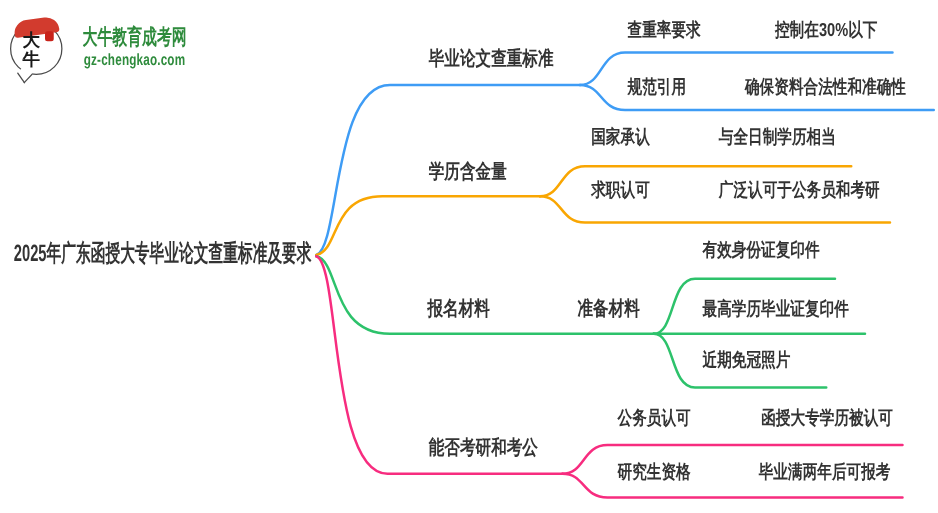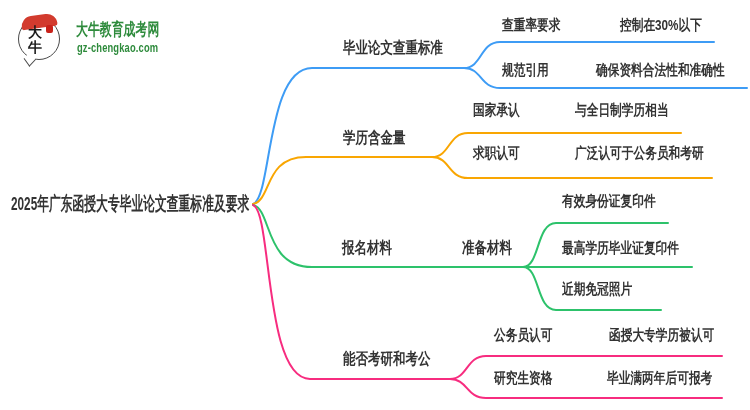--- a/index.html
+++ b/index.html
@@ -8,21 +8,21 @@
     font-family:"Liberation Sans", sans-serif;overflow:hidden;
   }
   .canvas svg.lines{position:absolute;left:0;top:0;width:750px;height:410px;}
   .nt{
     position:absolute;font-weight:700;color:#333;white-space:nowrap;
     line-height:1.2;transform-origin:0 0;
   }
   .cx78{transform:scaleX(.78);}
   .cx62{transform:scaleX(.62);}
   
-  .logo{position:absolute;left:18px;top:14px;width:260px;height:50px;}
+  .logo{position:absolute;left:8px;top:14px;width:260px;height:50px;}
   .logo-mark{position:absolute;left:0;top:2px;width:42px;height:44px;}
   .logo-bubble{
     position:absolute;left:0;top:2px;width:40px;height:40px;background:#fff;
     border:1.6px solid #4a4a4a;border-radius:50%;
   }
   .logo-cap{
     position:absolute;left:3px;top:-1px;width:36px;height:13px;
     background:#d23b2e;border-radius:18px 18px 4px 4px;transform:rotate(-8deg);
   }
   .logo-chars{

